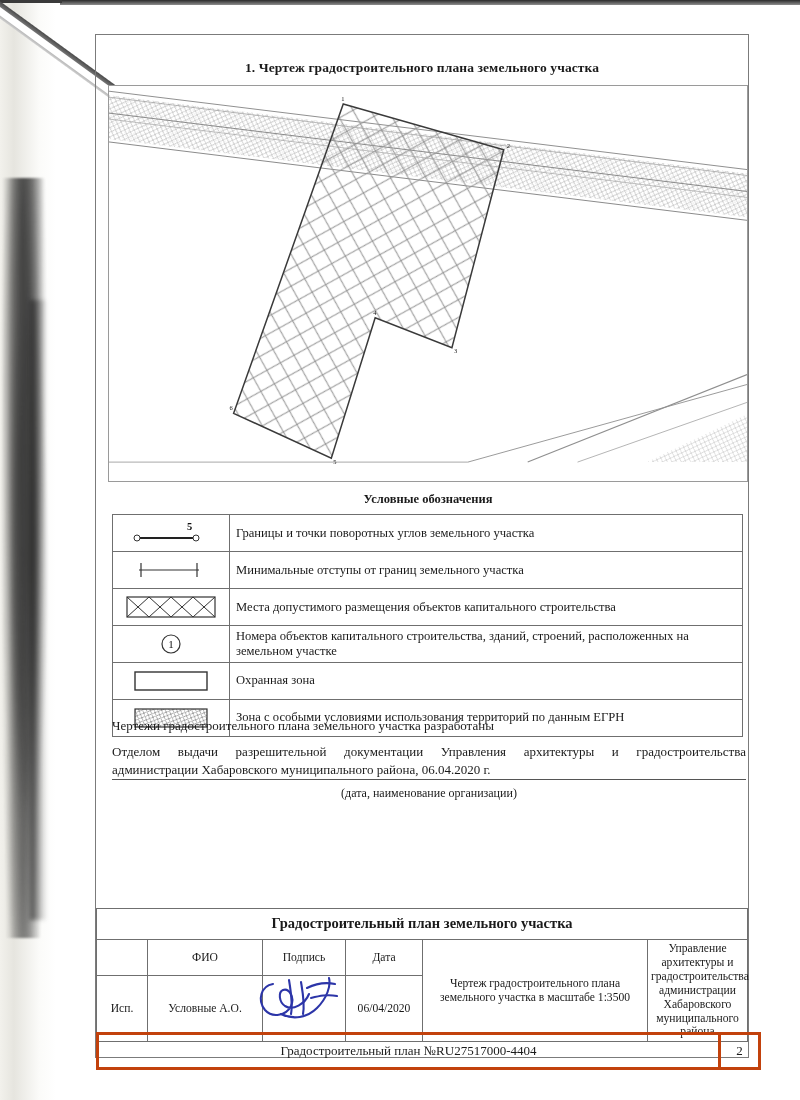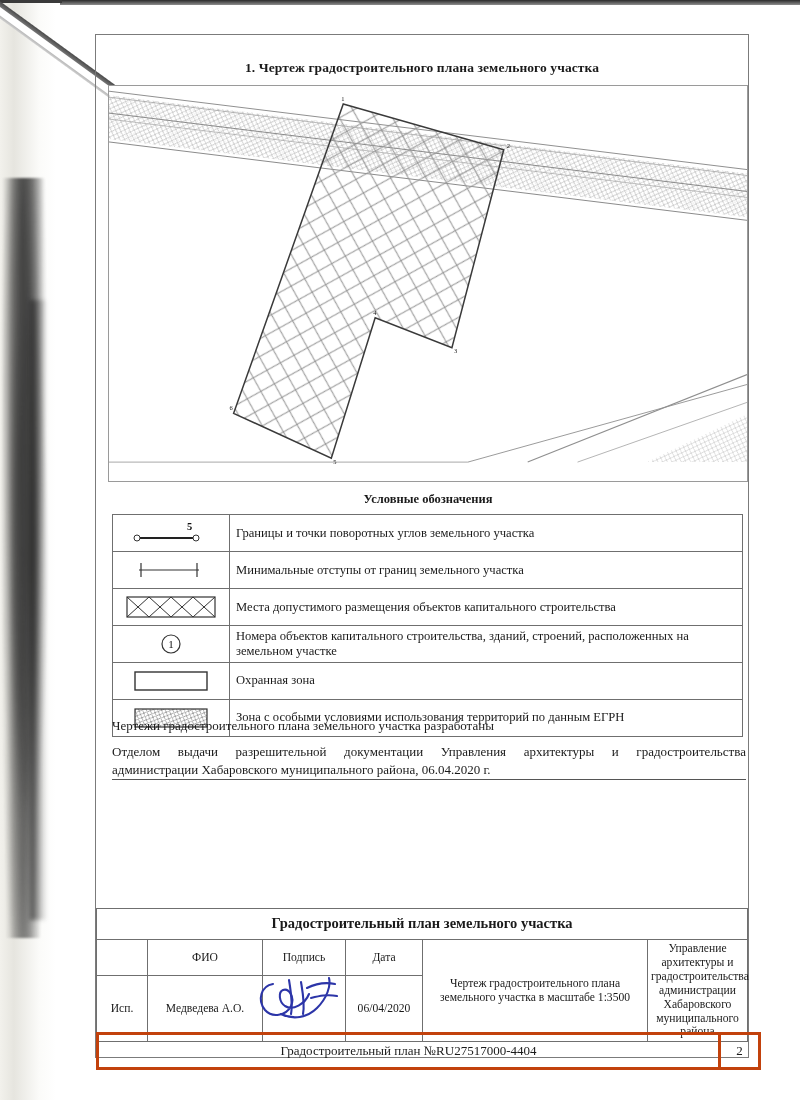--- a/index.html
+++ b/index.html
@@ -304,37 +304,38 @@
     </tr>
   </tbody>
 </table>
 
 <div id="devblock">
   <div class="dev-line1">Чертежи градостроительного плана земельного участка разработаны</div>
   <div class="dev-para">
     <span class="l1">Отделом выдачи разрешительной документации Управления архитектуры и градостроительства</span>
     <span>администрации Хабаровского муниципального района, 06.04.2020 г.</span>
   </div>
+  <div class="dev-caption">(дата, наименование организации)</div>
 </div>
 
 <div id="sig-wrap">
   <div id="sig-title">Градостроительный план земельного участка</div>
   <table id="sig-table">
     <tbody>
       <tr>
         <td class="c-isp hd"></td>
         <td class="c-fio hd">ФИО</td>
         <td class="c-sign hd">Подпись</td>
         <td class="c-date hd">Дата</td>
         <td class="c-desc" rowspan="2">Чертеж градостроительного плана земельного участка в масштабе 1:3500</td>
         <td class="c-org" rowspan="2">Управление архитектуры и градостроительства администрации Хабаровского муниципального района</td>
       </tr>
       <tr>
         <td class="c-isp bd">Исп.</td>
-        <td class="c-fio bd">Медведева А.О.</td>
+        <td class="c-fio bd">Условные А.О.</td>
         <td class="c-sign bd">
           <svg class="signature-ink" viewBox="0 0 120 62">
             <g fill="none" stroke="#2c35a8" stroke-width="2.1" stroke-linecap="round">
               <path d="M28,20 C16,22 12,36 20,46 C27,54 41,52 46,42 C50,33 44,24 38,26 C33,28 34,38 40,42 C48,47 60,40 64,30"></path>
               <path d="M44,16 C46,28 48,40 46,50"></path>
               <path d="M56,18 C58,30 60,40 58,50"></path>
               <path d="M36,50 C48,56 62,54 72,44 C82,34 86,22 84,14"></path>
               <path d="M62,24 C70,20 80,18 90,20"></path>
               <path d="M66,34 C74,32 82,30 92,32"></path>
             </g>

